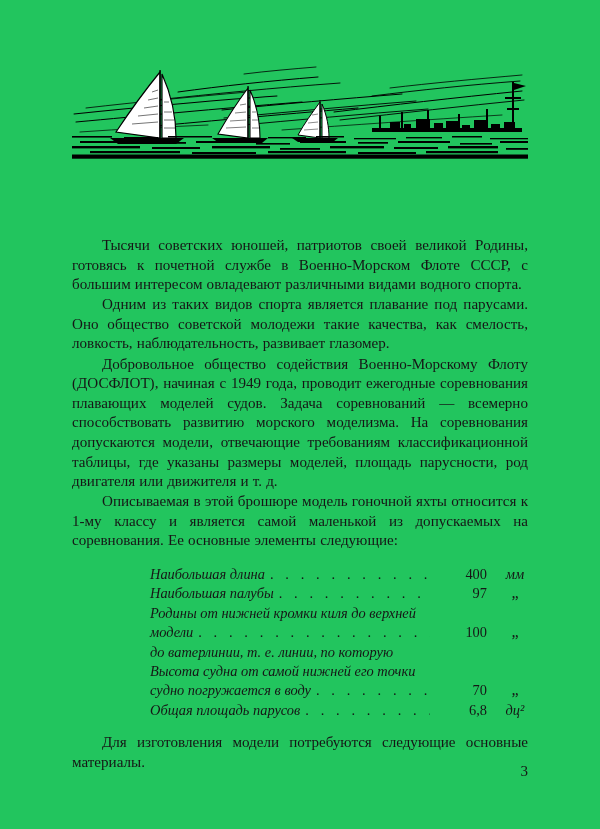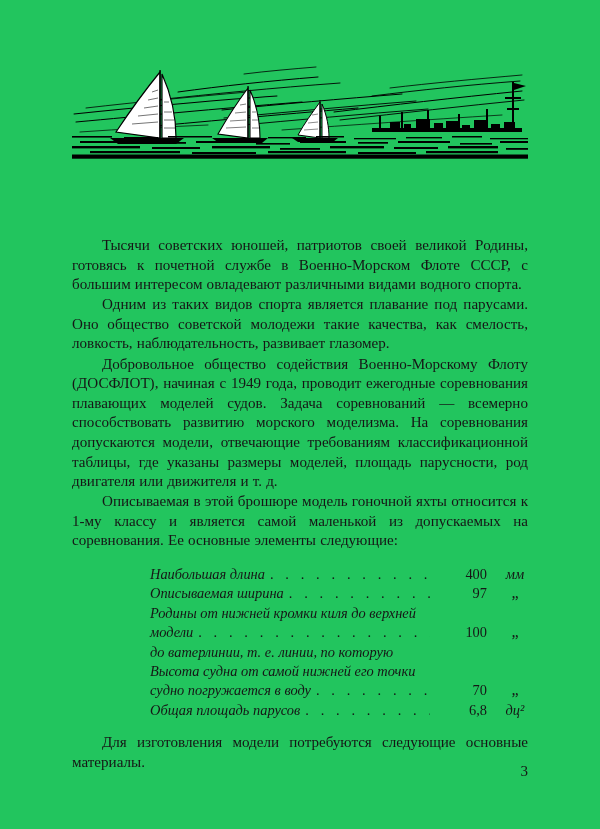--- a/index.html
+++ b/index.html
@@ -276,21 +276,21 @@
         <div class="spec-row">
           <span class="spec-label">Наибольшая длина</span>
           <span class="spec-dots">. . . . . . . . . . . . . . . . . . . . . . . . . . . . . .</span>
           <span class="spec-value">400</span>
           <span class="spec-unit">мм</span>
         </div>
       </li>
 
       <li>
         <div class="spec-row">
-          <span class="spec-label">Описываемая ширина</span>
+          <span class="spec-label">Наибольшая палубы</span>
           <span class="spec-dots">. . . . . . . . . . . . . . . . . . . . . . . . . . . . . .</span>
           <span class="spec-value">97</span>
           <span class="spec-unit ditto">„</span>
         </div>
       </li>
 
       <li>
         <div class="spec-cont">Родины от нижней кромки киля до верхней</div>
         <div class="spec-row">
           <span class="spec-label">модели</span>

